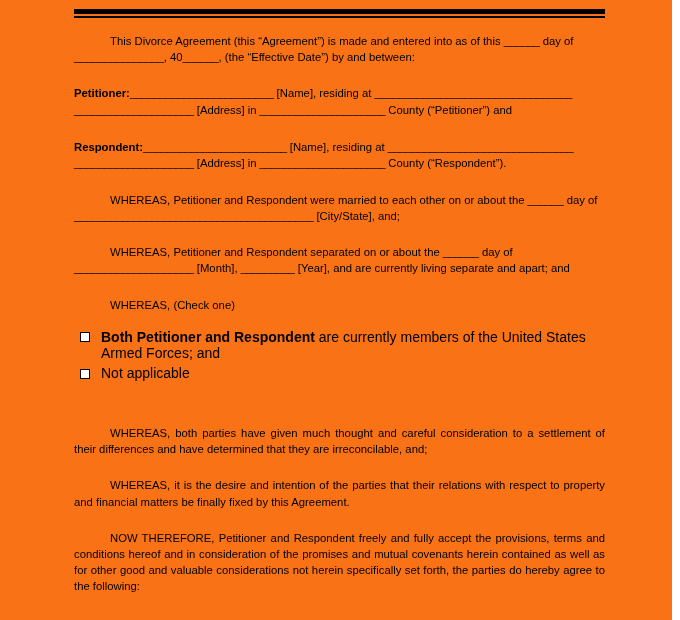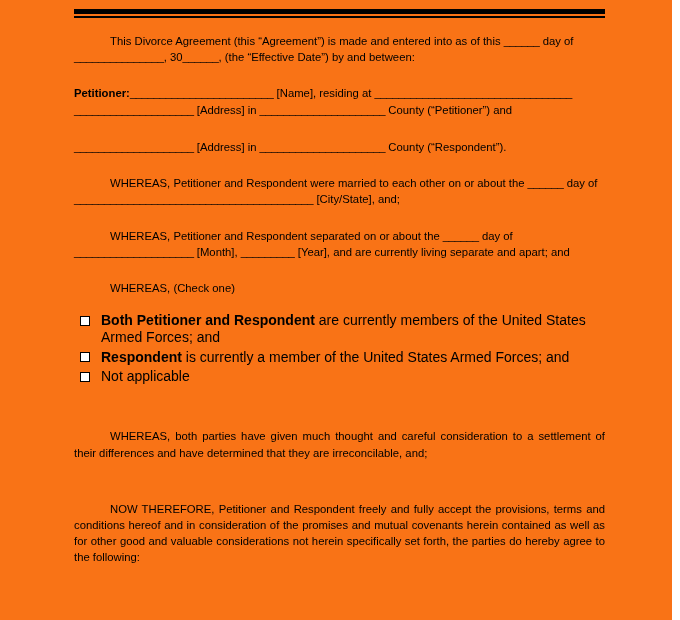--- a/index.html
+++ b/index.html
@@ -136,32 +136,33 @@
   <div class="doc-title">DIVORCE AGREEMENT</div>
 
   <div class="title-rule">
     <div class="bar-thick"></div>
     <div class="bar-thin"></div>
   </div>
 
   <div class="body-col">
 
     <p class="para indent"><span>This Divorce Agreement (this “Agreement”) is made and entered into as of this </span><span class="blank">______</span><span> day of</span></p>
-    <p class="para noindent"><span class="blank">_______________</span><span>, 30</span><span class="blank">______</span><span>, (the “Effective Date”) by and between:</span></p>
+    <p class="para noindent"><span class="blank">_______________</span><span>, 40</span><span class="blank">______</span><span>, (the “Effective Date”) by and between:</span></p>
 
     <div class="gap-lg"></div>
 
     <div class="party-line">
       <div><span class="party-label">Petitioner:</span><span class="blank">________________________</span><span> [Name], residing at </span><span class="blank">_________________________________</span></div>
       <div><span class="blank">____________________</span><span> [Address] in </span><span class="blank">_____________________</span><span> County (“Petitioner”) and</span></div>
     </div>
 
     <div class="gap-lg"></div>
 
     <div class="party-line">
+      <div><span class="party-label">Respondent:</span><span class="blank">________________________</span><span> [Name], residing at </span><span class="blank">_______________________________</span></div>
       <div><span class="blank">____________________</span><span> [Address] in </span><span class="blank">_____________________</span><span> County (“Respondent”).</span></div>
     </div>
 
     <div class="gap-lg"></div>
 
     <p class="para indent"><span>WHEREAS, Petitioner and Respondent were married to each other on or about the </span><span class="blank">______</span><span> day of</span></p>
     <p class="para noindent"><span class="blank">________________________________________</span><span> [City/State], and;</span></p>
 
     <div class="gap-lg"></div>
 
@@ -174,36 +175,33 @@
 
     <div class="gap-md"></div>
 
     <ul class="check-list">
       <li class="check-item">
         <span class="check-box"></span>
         <span class="check-text"><b>Both Petitioner and Respondent</b><span> are currently members of the United States Armed Forces; and</span></span>
       </li>
       <li class="check-item">
         <span class="check-box"></span>
-        <span class="check-text"><b>Respondent</b><span> is currently a member of the United States Armed Forces; and</span></span>
-      </li>
-      <li class="check-item">
-        <span class="check-box"></span>
         <span class="check-text"><b></b><span>Not applicable</span></span>
       </li>
     </ul>
 
     <div class="gap-lg"></div>
 
 
     <div class="gap-lg"></div>
 
     <p class="para indent">WHEREAS, both parties have given much thought and careful consideration to a settlement of their differences and have determined that they are irreconcilable, and;</p>
 
     <div class="gap-lg"></div>
 
+    <p class="para indent">WHEREAS, it is the desire and intention of the parties that their relations with respect to property and financial matters be finally fixed by this Agreement.</p>
 
     <div class="gap-lg"></div>
 
     <p class="para indent">NOW THEREFORE, Petitioner and Respondent freely and fully accept the provisions, terms and conditions hereof and in consideration of the promises and mutual covenants herein contained as well as for other good and valuable considerations not herein specifically set forth, the parties do hereby agree to the following:</p>
 
   </div>
 </div>
 
 </body></html>

